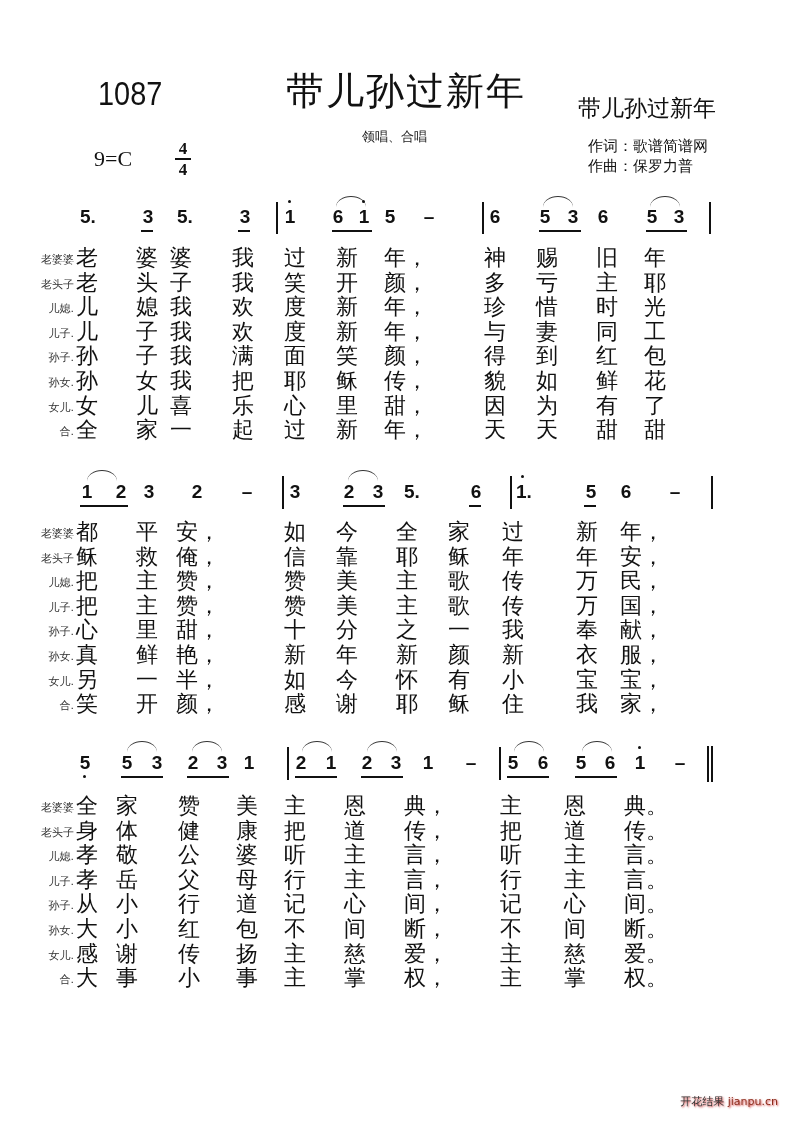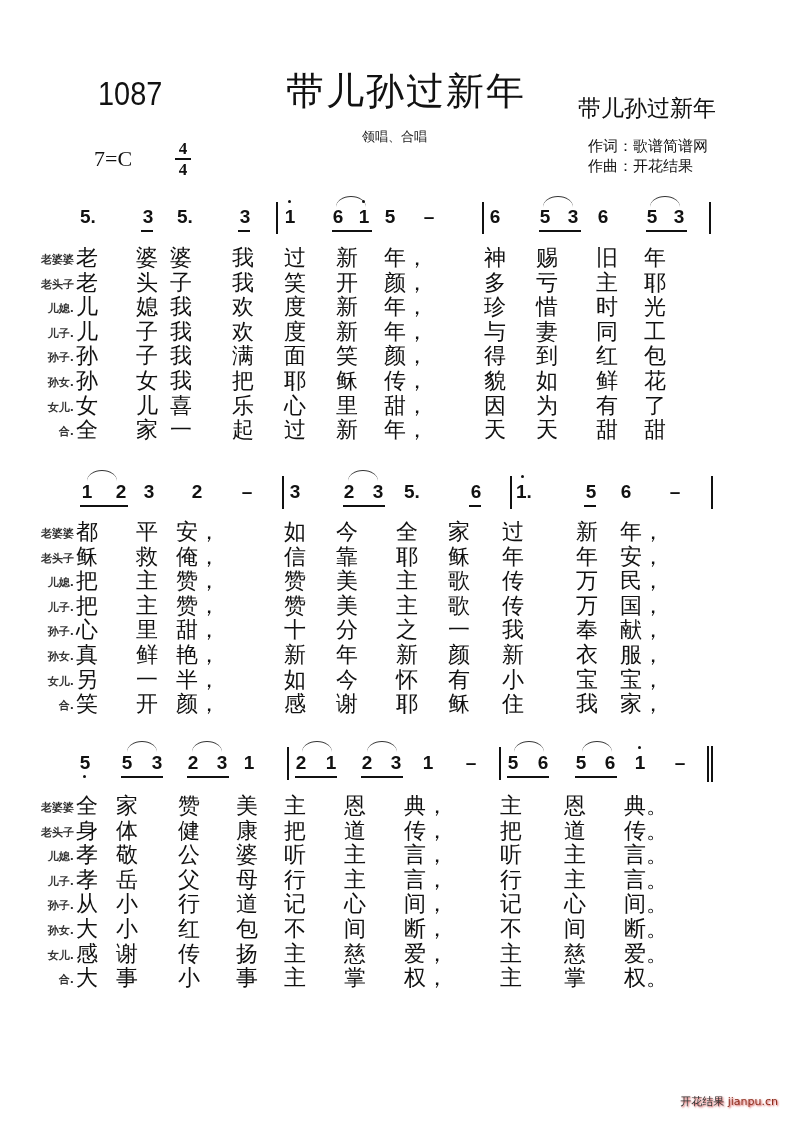--- a/index.html
+++ b/index.html
@@ -19,36 +19,36 @@
   #timesig .line { border-top: 2px solid #111; margin: 1px 0; }
 
   .note { position: absolute; font-family: "Liberation Sans", sans-serif; font-weight: bold; font-size: 19px; width: 14px; text-align: center; }
   .note .hi { position: absolute; left: 5px; top: -6px; width: 3px; height: 3px; background: #111; border-radius: 50%; }
   .note .lo { position: absolute; left: 5px; top: 23px; width: 3px; height: 3px; background: #111; border-radius: 50%; }
   .ul { position: absolute; height: 1.5px; background: #111; }
   .slur { position: absolute; height: 10px; border-top: 1.5px solid #333; border-radius: 50% 50% 0 0 / 100% 100% 0 0; }
   .bar { position: absolute; width: 1.5px; background: #111; }
   .dbar { position: absolute; width: 2px; background: #111; }
 
-  .row-label { position: absolute; font-size: 11px; color: #333; text-align: right; width: 58px; font-weight: bold; }
+  .row-label { position: absolute; font-size: 11px; color: #333; text-align: right; width: 58px; }
   .lyric { position: absolute; font-size: 22px; line-height: 24px; }
 
   #watermark { right: 14px; bottom: 12px; font-size: 11px; color: #333; text-shadow: 1px 1px 2px #c33; }
   #watermark .site { color: #8a2a1a; }
 </style>
 </head>
 <body>
 
 <div id="song-number" class="abs">1087</div>
 <div id="song-title" class="abs">带儿孙过新年</div>
 <div id="collection" class="abs">带儿孙过新年</div>
 <div id="performance" class="abs">领唱、合唱</div>
 <div id="lyricist" class="abs">作词：歌谱简谱网</div>
-<div id="composer" class="abs">作曲：开花结果</div>
-<div id="key" class="abs">7=C</div>
+<div id="composer" class="abs">作曲：保罗力普</div>
+<div id="key" class="abs">9=C</div>
 <div id="timesig" class="abs">
   <div>4</div>
   <div class="line"></div>
   <div>4</div>
 </div>
 
 <div>
   <span class="note" style="left:80px;top:206px">5.</span>
   <span class="note" style="left:141px;top:206px">3</span>
   <div class="ul" style="left:141px;top:230px;width:12px"></div>

